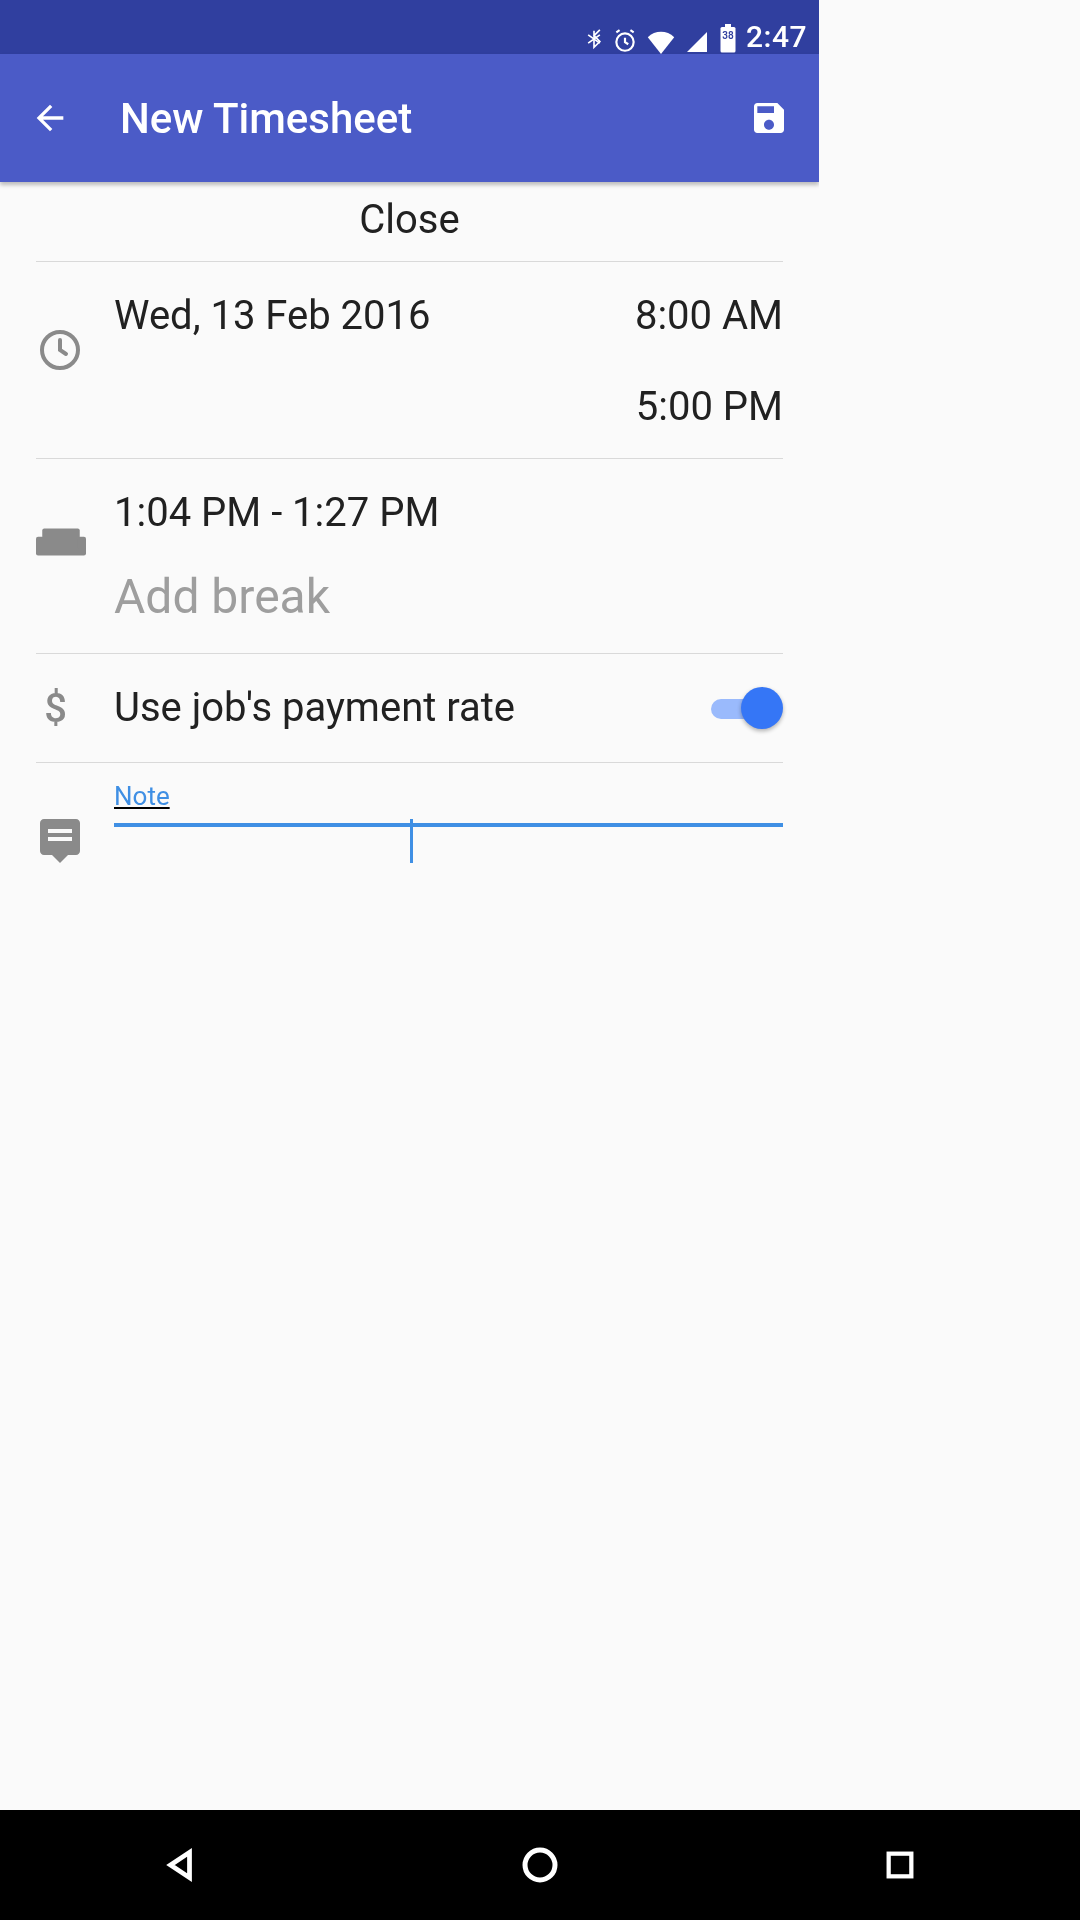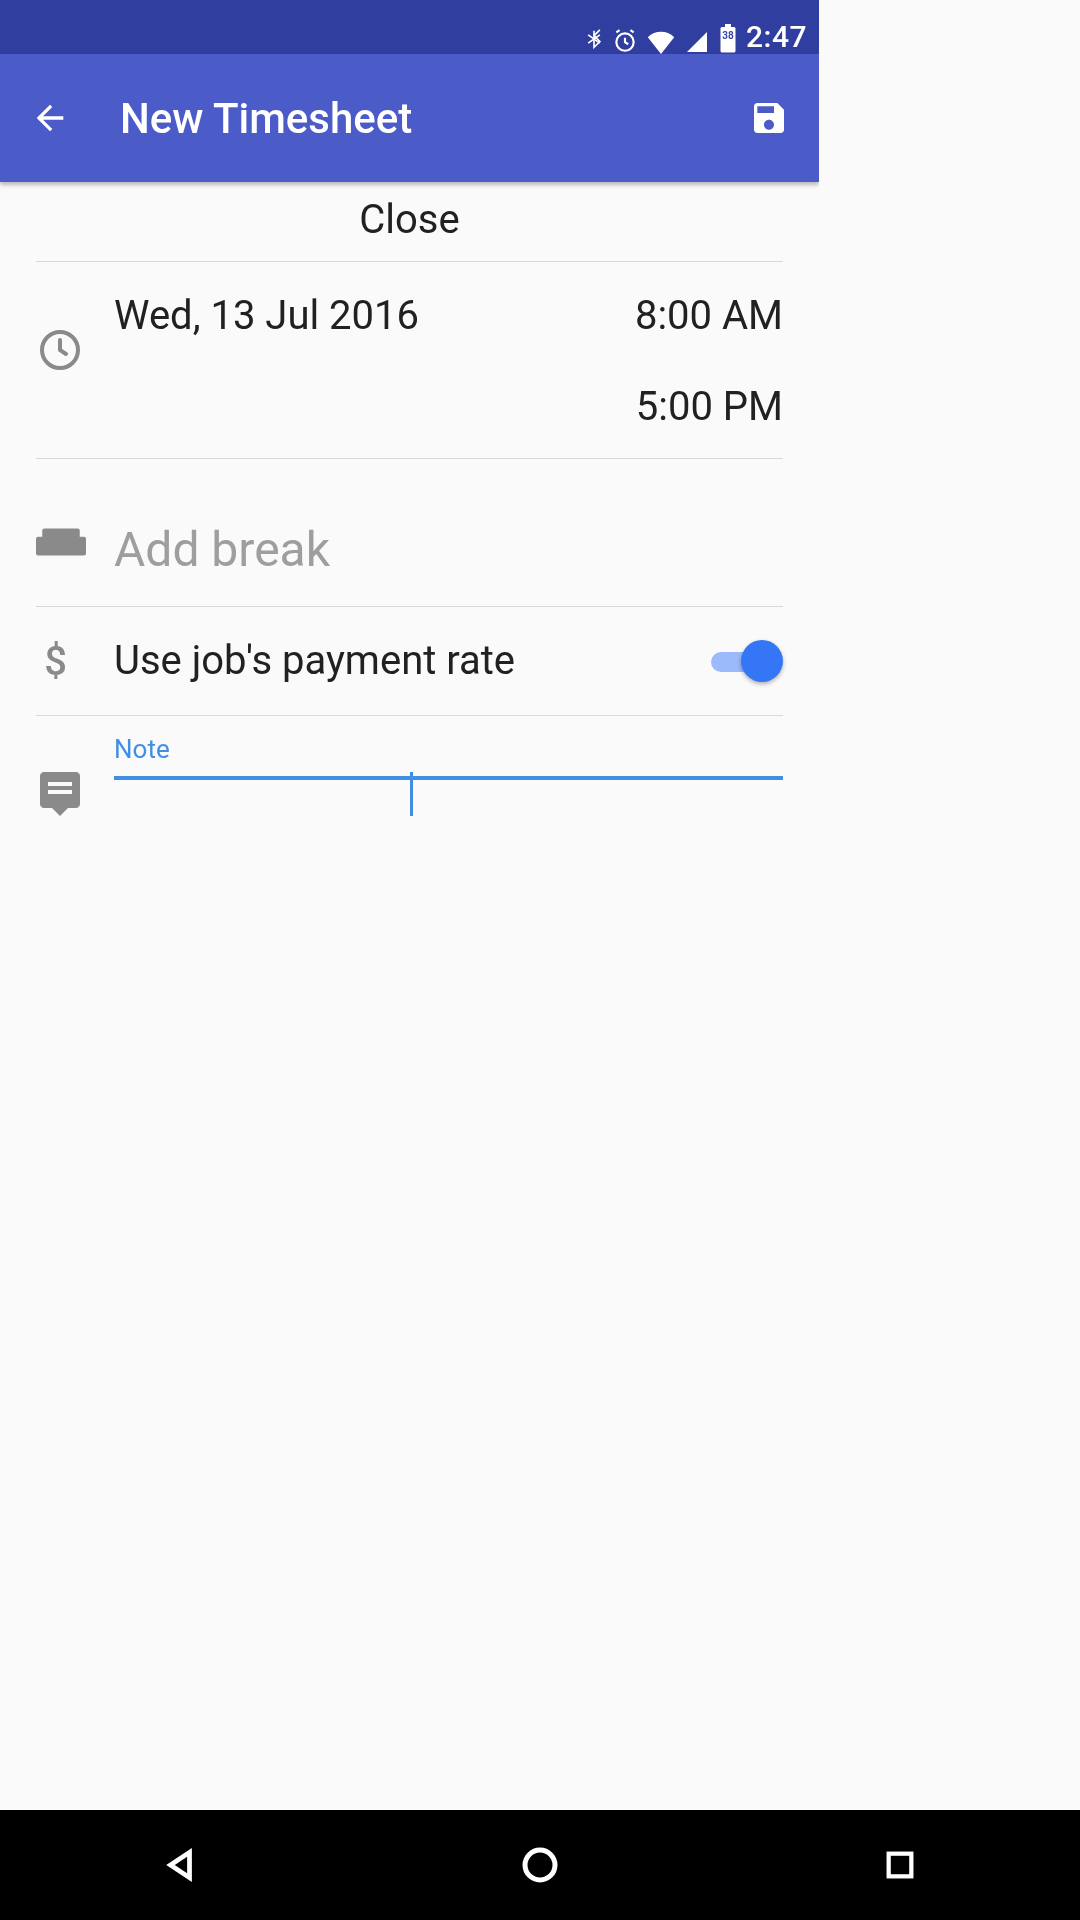--- a/index.html
+++ b/index.html
@@ -37,21 +37,21 @@
   .toggle { position: relative; width: 72px; height: 42px; }
   .track { position:absolute; top: 12px; left:0; width: 56px; height: 20px; background: #9abafc; border-radius: 20px; }
   .knob { position:absolute; top: 0; right: 0; width: 42px; height: 42px; background: #3576f6; border-radius: 50%; box-shadow: 0 2px 4px rgba(0,0,0,0.3); }
   
   
   .fixpay-row { display:flex; justify-content: space-between; align-items: flex-end; margin-top: 30px; }
   .fixpay-row .label { font-size: 40px; color: #212121; }
   .fixpay-input { width: 210px; border: none; border-bottom: 2px solid #9e9e9e; text-align: center; font-size: 40px; color:#212121; background:transparent; padding-bottom: 6px; font-family: inherit; }
   
   
-  .note-section { display:flex; margin: 18px 36px 0; }
+  .note-section { display:flex; margin: 18px 36px 0; text-decoration: underline; }
   .note-section .icon-col { padding-top: 34px; }
   .note-body { flex:1; }
   .note-label { color: #3f8fe4; font-size: 26px; margin-bottom: 6px; }
   .note-input-wrap { position: relative; border-bottom: 4px solid #3f8fe4; padding-bottom: 6px; }
   .note-input { width: 100%; border: none; font-size: 40px; color:#212121; background: transparent; font-family: inherit; }
   .caret { position: absolute; left: 296px; top: 2px; width: 3px; height: 44px; background: #3f8fe4; animation: blink 1s step-end infinite; }
   @keyframes blink { 50% { opacity: 0; } }
   
   
   .nav-bar { position: absolute; bottom: 0; left:0; right:0; height: 110px; background: #000; display:flex; align-items:center; justify-content: space-around; }
@@ -113,40 +113,43 @@
 
   <div class="section">
     <div class="icon-col">
       <svg width="48" height="48" viewBox="0 0 24 24">
           <circle cx="12" cy="12" r="9" fill="none" stroke="#8a8a8a" stroke-width="2"></circle>
           <path d="M12 7v5l3 2" stroke="#8a8a8a" stroke-width="2" fill="none" stroke-linecap="round"></path>
         </svg>
     </div>
     <div class="body-col">
       <div class="row">
-        <span>Wed, 13 Jul 2016</span>
+        <span>Wed, 13 Feb 2016</span>
         <span>8:00 AM</span>
       </div>
       <div class="row">
         <span></span>
         <span>5:00 PM</span>
       </div>
     </div>
   </div>
 
   <div class="section">
     <div class="icon-col">
       <svg width="50" height="40" viewBox="0 0 24 18">
           <rect x="3" y="2" width="18" height="8" rx="1" fill="#8a8a8a"></rect>
           <rect x="0" y="8" width="24" height="7" rx="1" fill="#8a8a8a"></rect>
           <rect x="0" y="6" width="4" height="6" rx="1" fill="#8a8a8a"></rect>
           <rect x="20" y="6" width="4" height="6" rx="1" fill="#8a8a8a"></rect>
         </svg>
     </div>
     <div class="body-col">
+      <div class="row">
+        <span>1:04 PM - 1:27 PM</span>
+      </div>
       <div class="add-break">Add break</div>
     </div>
   </div>
 
   <div class="section">
     <div class="icon-col center">
       <svg width="40" height="50" viewBox="0 0 24 24">
           <text x="5" y="20" font-size="24" fill="#8a8a8a" font-weight="500">$</text>
         </svg>
     </div>

